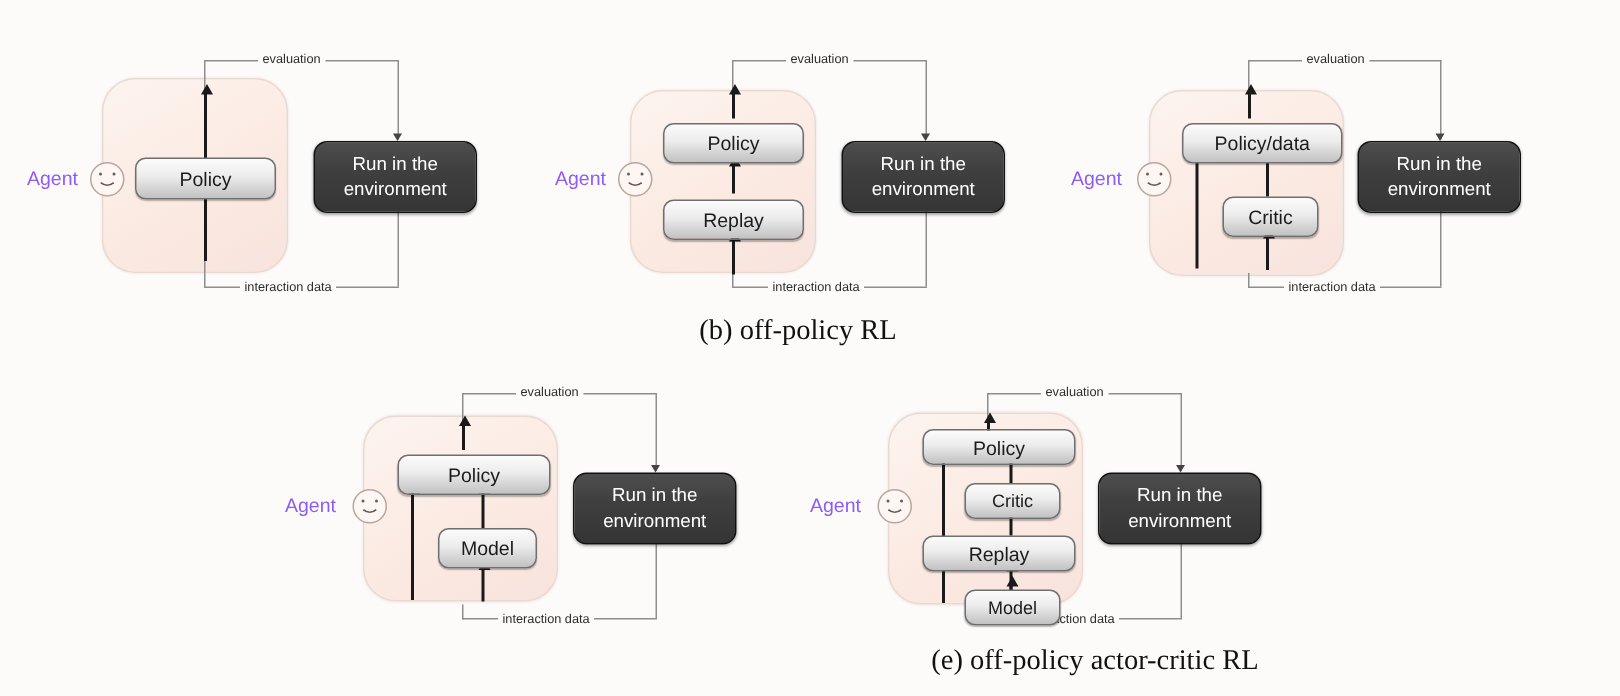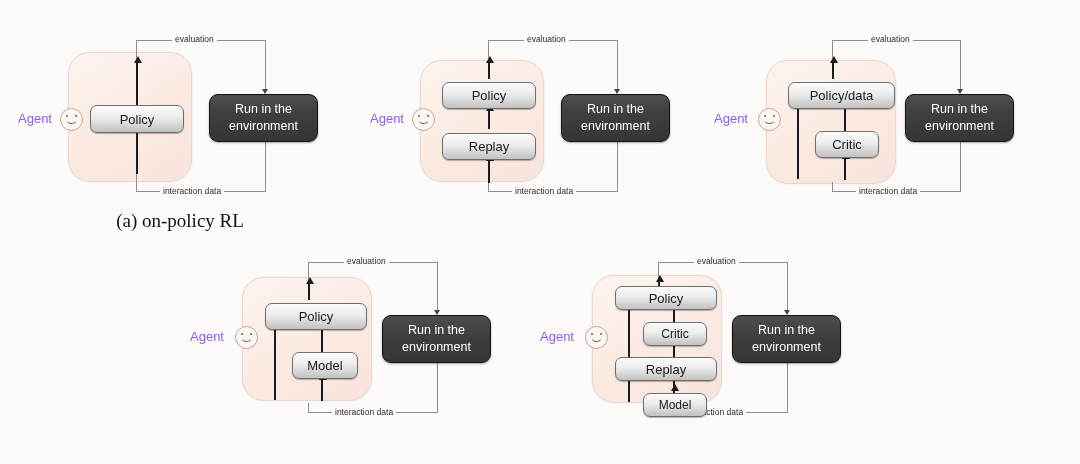--- a/index.html
+++ b/index.html
@@ -195,21 +195,20 @@
       <span class="mouth"></span>
     </div>
 
     <div class="env-box" style="left:209px;top:94px;width:107px;height:46px;">
       <span>
         <span>Run in the</span><br>
         <span>environment</span>
       </span>
     </div>
 
-    <div class="caption" style="left:0;top:210px;width:360px;">(a) on-policy RL</div>
   </div>
 
   <div class="panel" style="left:352px;top:0;width:360px;height:250px;">
 
     <div class="wire-v" style="left:136px;top:40px;height:28px;"></div>
     <div class="wire-h" style="left:136px;top:40px;width:130px;"></div>
     <div class="wire-v" style="left:265px;top:40px;height:53px;"></div>
     <div class="arrow-down-sm" style="left:262px;top:89px;"></div>
 
     <div class="wire-v" style="left:265px;top:140px;height:51px;"></div>
@@ -235,20 +234,21 @@
       <span class="mouth"></span>
     </div>
 
     <div class="env-box" style="left:209px;top:94px;width:107px;height:46px;">
       <span>
         <span>Run in the</span><br>
         <span>environment</span>
       </span>
     </div>
 
+    <div class="caption" style="left:0;top:210px;width:360px;">(b) off-policy RL</div>
   </div>
 
   <div class="panel" style="left:700px;top:0;width:380px;height:250px;">
 
     <div class="wire-v" style="left:132px;top:40px;height:28px;"></div>
     <div class="wire-h" style="left:132px;top:40px;width:129px;"></div>
     <div class="wire-v" style="left:260px;top:40px;height:53px;"></div>
     <div class="arrow-down-sm" style="left:257px;top:89px;"></div>
 
     <div class="wire-v" style="left:260px;top:140px;height:51px;"></div>
@@ -367,15 +367,16 @@
       <span class="mouth"></span>
     </div>
 
     <div class="env-box" style="left:202px;top:65px;width:107px;height:46px;">
       <span>
         <span>Run in the</span><br>
         <span>environment</span>
       </span>
     </div>
 
+    <div class="caption" style="left:0;top:180px;width:400px;">(e) off-policy actor-critic RL</div>
   </div>
 
 </div>
 
 </body></html>

